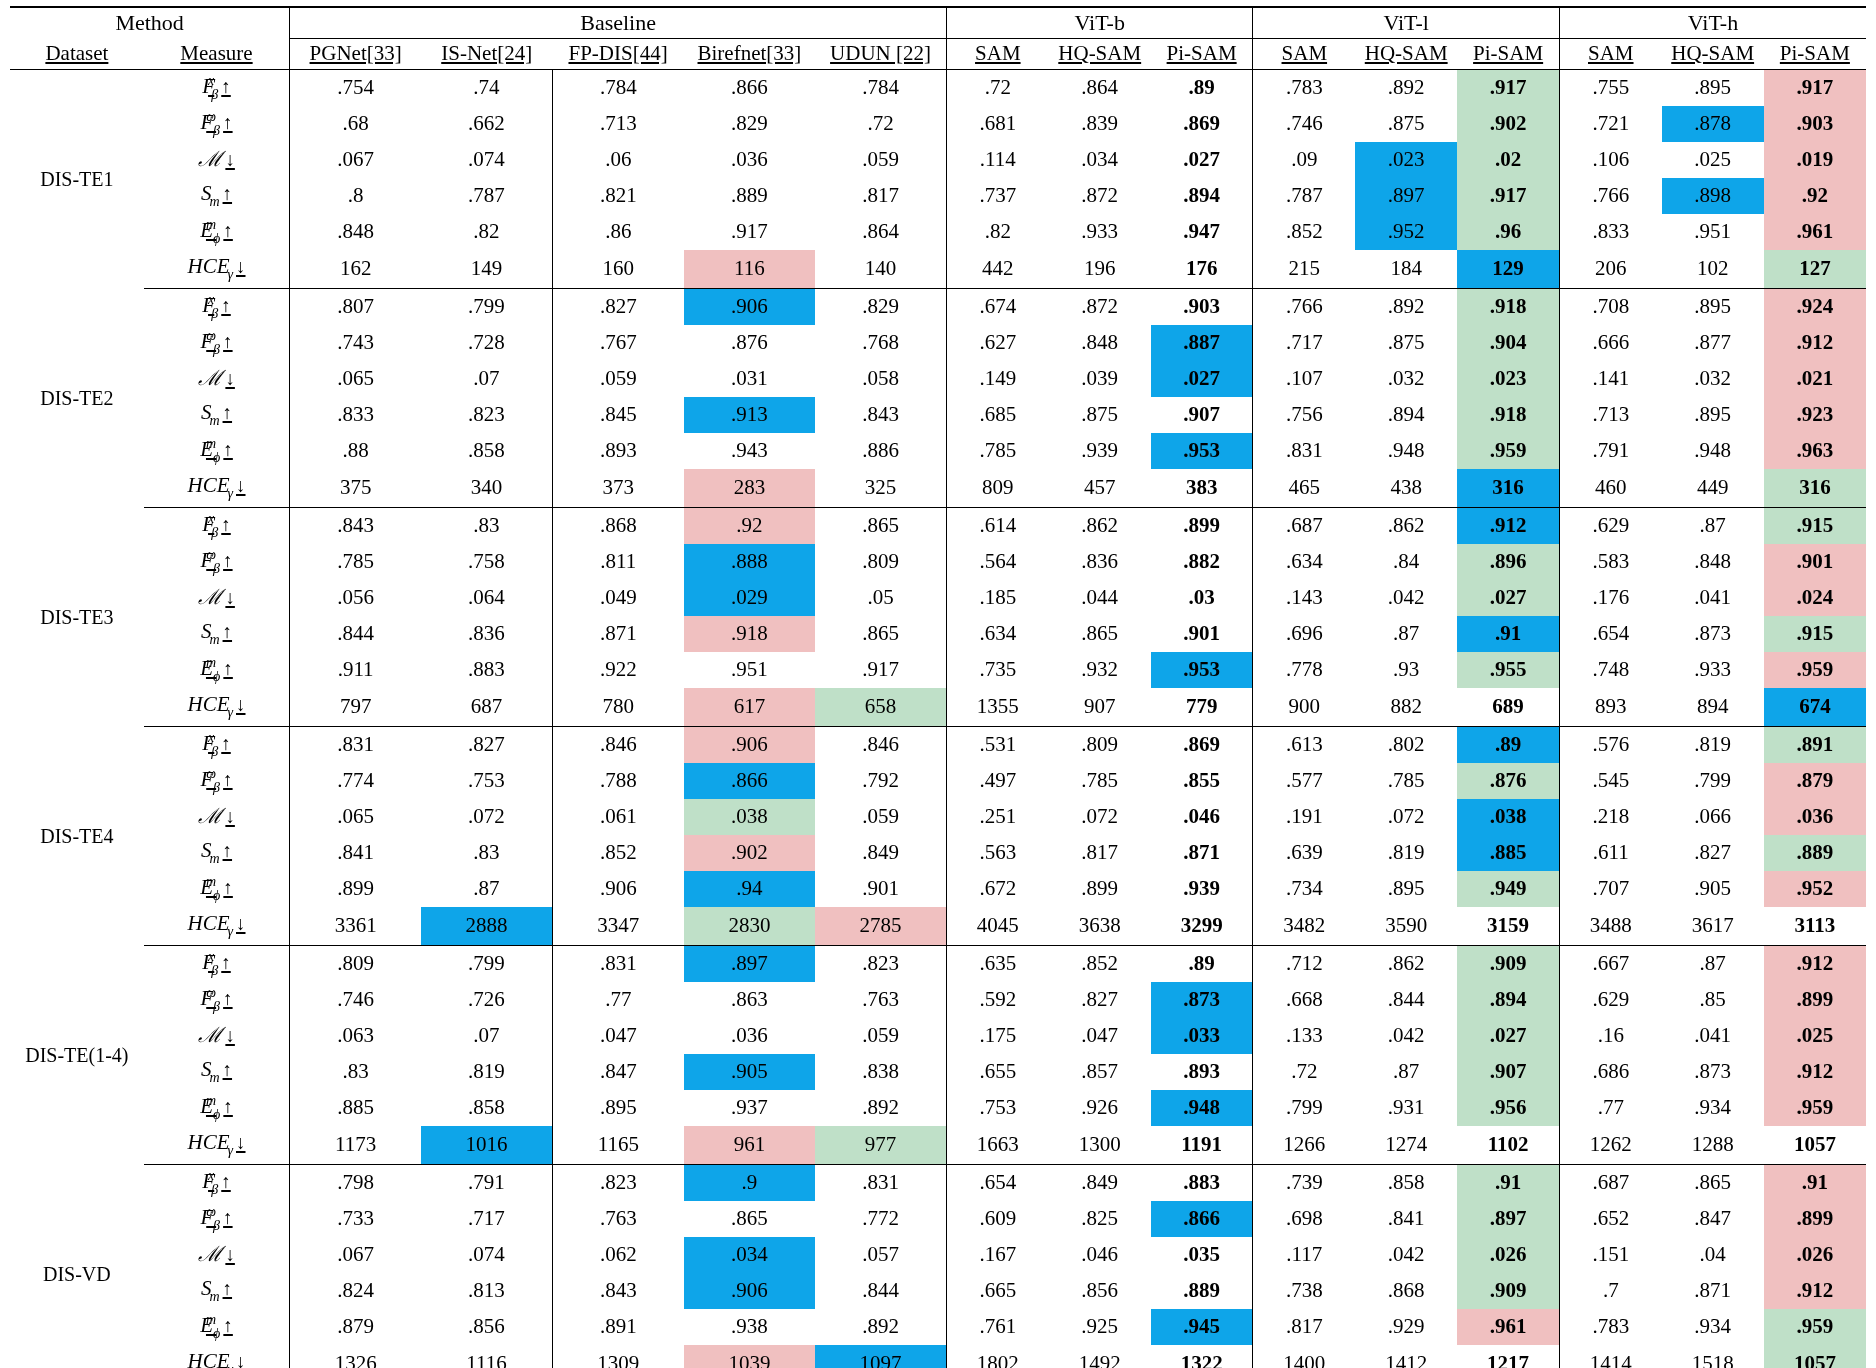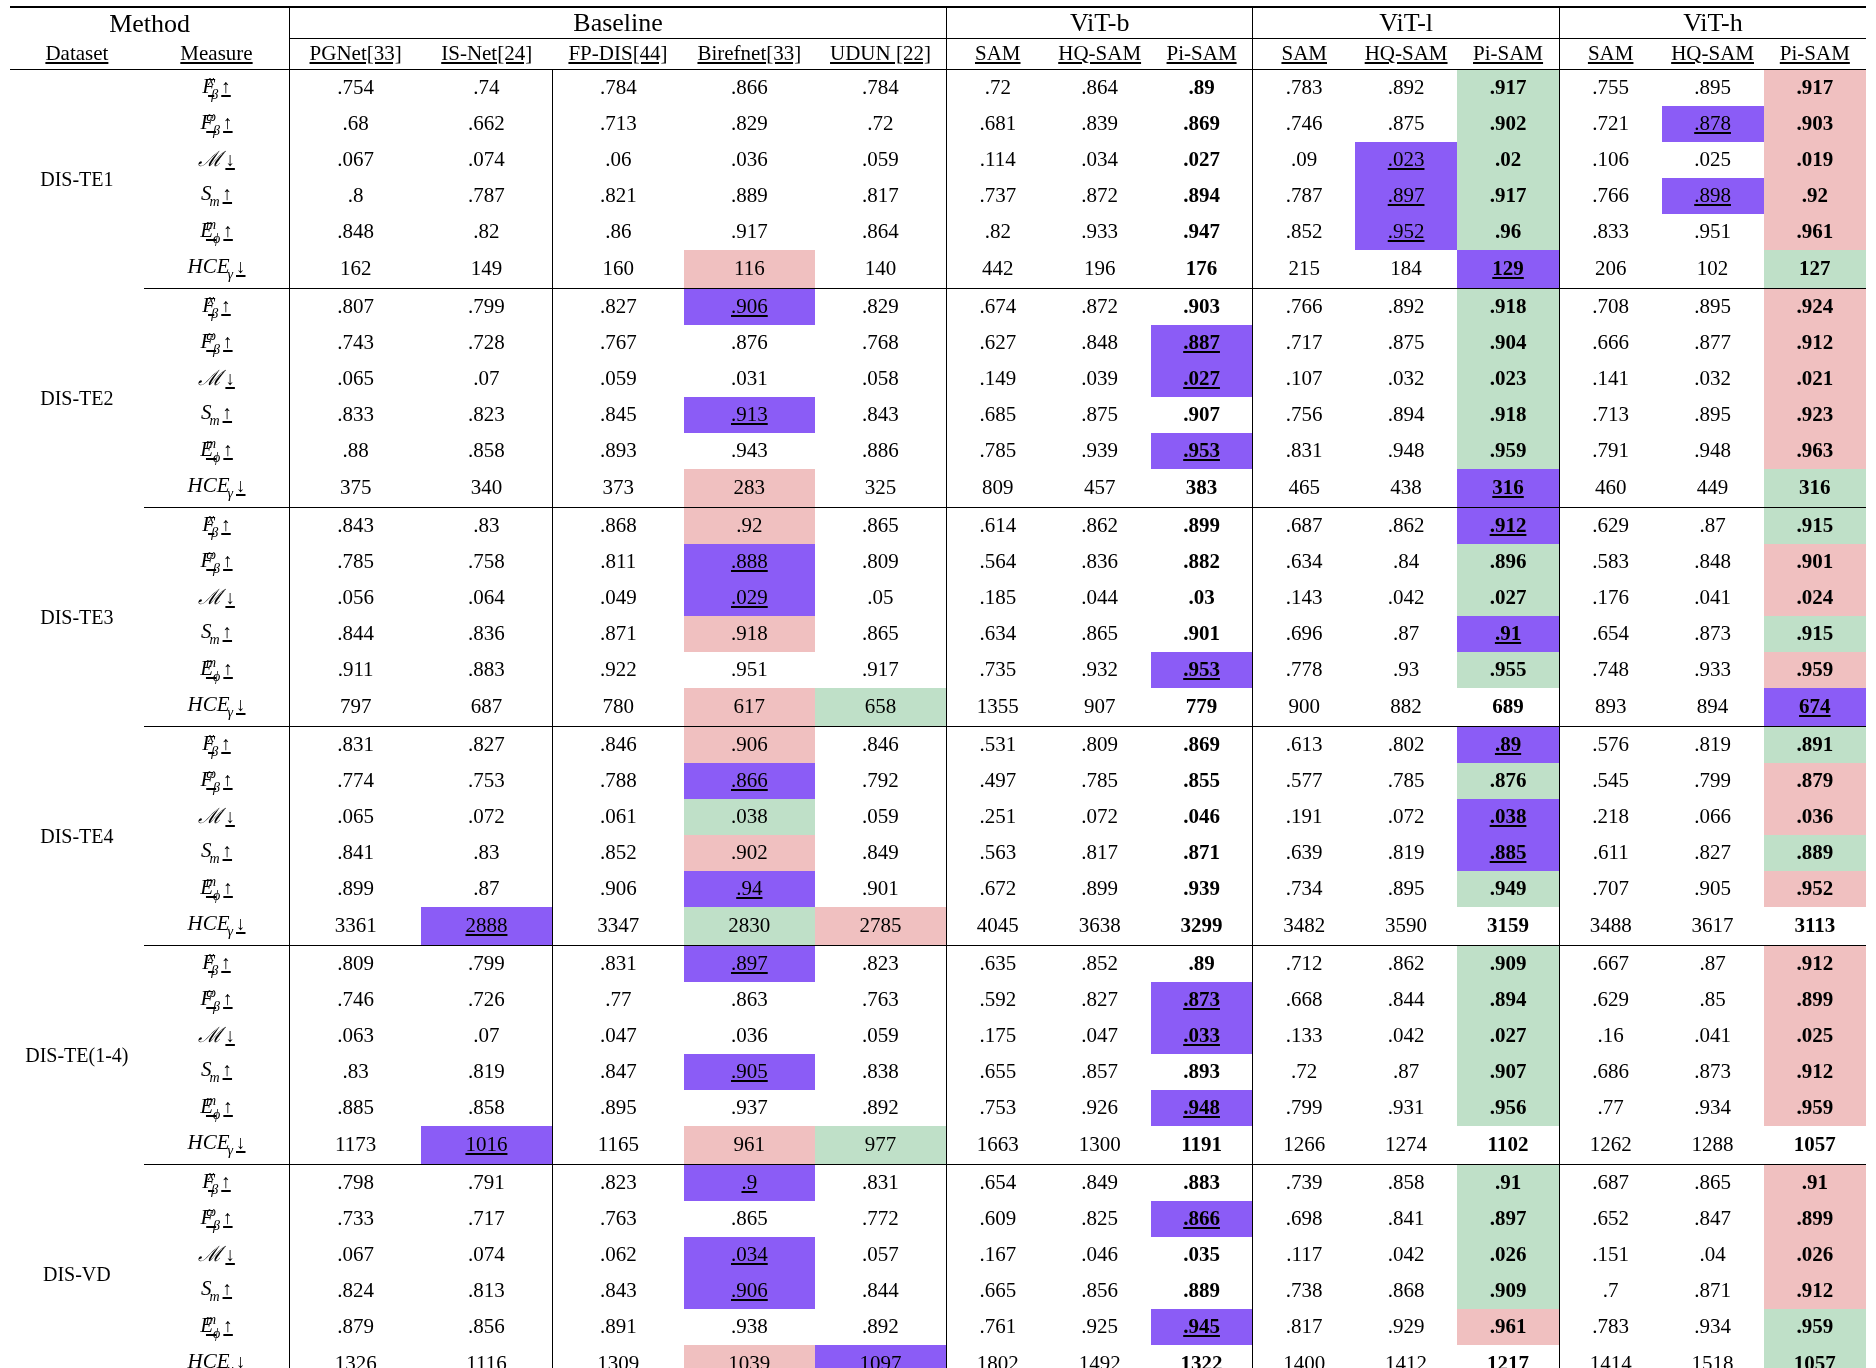--- a/index.html
+++ b/index.html
@@ -33,21 +33,21 @@
     line-height: 1.12;
     white-space: nowrap;
   }
   
   .top-rule td { border-top: 2.2px solid #000; }
   .bot-rule td { border-bottom: 2.2px solid #000; }
   .mid-rule td { border-bottom: 1.2px solid #000; }
   .grp-sep { border-left: 1.6px solid #000; }
   .hdr-line { border-bottom: 1.1px solid #000; }
 
-  .meth-hdr td { height: 30px; font-size: 26px; }
+  .meth-hdr td { height: 30px; font-size: 22px; }
   .meas-hdr td { height: 30px; font-size: 21px; }
 
   
   col.c-dataset { width: 110px; }
   col.c-measure { width: 120px; }
   col.c-base { width: 108px; }
   col.c-vit { width: 84px; }
 
   td.dataset-cell {
     text-align: left;
@@ -77,21 +77,21 @@
     font-style: italic;
     vertical-align: 0.55em;
     margin-left: -7px;
     margin-right: -1px;
   }
   .m-arrow { font-style: normal; font-size: 19px; margin-left: 3px; }
   .m-cal { font-family: "Liberation Serif", serif; font-style: italic; }
 
   td.val { height: 36px; font-size: 21px; }
   td.val.bold { font-weight: bold; }
-  .hl-blue { background: #8b5cf6; text-decoration: underline; }
+  .hl-blue { background: #0ea5e9; }
   .hl-red  { background: #f0c0c0; }
   .hl-green{ background: #bfe0c8; }
 
   .hce-row td { height: 38px; }
   .spanner { font-size: 22px; }
   .sub-hdr-cell { font-size: 21px; text-decoration: underline; }
 </style>
 </head>
 <body>
 

